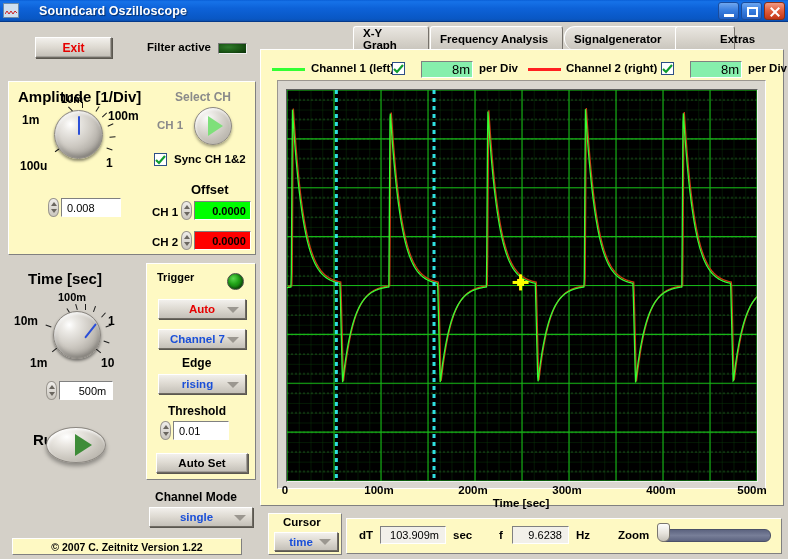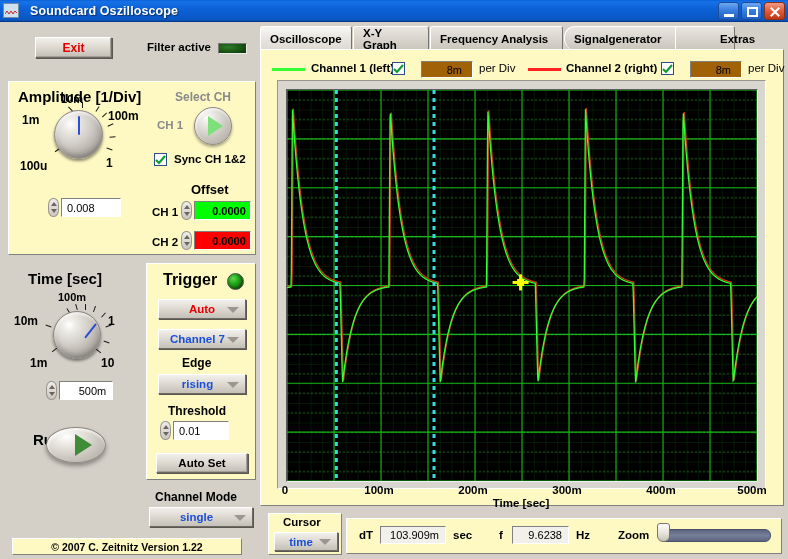--- a/index.html
+++ b/index.html
@@ -12,21 +12,21 @@
 
   
   .titlebar{
     position:absolute; left:0; top:0; width:788px; height:22px;
     background:linear-gradient(180deg,#0a5fd6 0%,#1672e8 8%,#0d62d8 40%,#0957c4 90%,#0b4fae 100%);
     display:flex; align-items:center; border-bottom:1px solid #05398a;
   }
   .tb-icon{ width:16px; height:15px; margin-left:3px; background:#cfe0ef;
     border:1px solid #6d8ca8; position:relative; overflow:hidden; }
   .tb-icon .w{ position:absolute; left:1px; top:6px; width:12px; height:5px; }
-  .tb-title{ color:#fff; font-size:12.5px; font-weight:bold; margin-left:11px;
+  .tb-title{ color:#fff; font-size:12.5px; font-weight:bold; margin-left:20px;
     text-shadow:1px 1px 1px rgba(0,0,0,.5); letter-spacing:.1px; }
   .tb-btns{ position:absolute; right:3px; top:2px; display:flex; gap:2px; }
   .tb-btn{ width:21px; height:18px; border:1px solid #1b4c9b;
     border-radius:3px; position:relative;
     background:linear-gradient(180deg,#6fa7ef 0%,#3a7fe0 45%,#2060c4 100%); }
   .tb-btn.close{ background:linear-gradient(180deg,#f09a86 0%,#e3613f 45%,#c23616 100%);
     border-color:#8c2f14; }
   .tb-btn i{ position:absolute; background:#fff; }
   .tb-min i{ left:5px; top:11px; width:10px; height:3px; }
   .tb-max i{ left:5px; top:4px; width:11px; height:10px; background:none;
@@ -148,26 +148,26 @@
     border-top:1px solid #fff; border-left:1px solid #fff; border-right:1px solid #76726b;
     border-radius:3px 3px 0 0;
   }
   .tab.active{ background:linear-gradient(180deg,#f7f6f3 0%,#e6e3dd 60%,#ddd9d2 100%); }
 
   .tabbody{ position:absolute; left:260px; top:49px; width:524px; height:457px; }
 
   
   .chline{ position:absolute; height:3px; }
   .chtext{ position:absolute; font-size:11.5px; font-weight:bold; color:#000; }
-  .perdiv{ position:absolute; font-size:11.5px; font-weight:normal; color:#000;text-align:right; }
+  .perdiv{ position:absolute; font-size:11.5px; font-weight:bold; color:#000;text-align:right; }
   .divfield{ position:absolute; width:52px; height:17px;
-    background:#a16207; border-top:1px solid #808080; border-left:1px solid #808080;
+    background:#86efac; border-top:1px solid #808080; border-left:1px solid #808080;
     border-right:1px solid #fff; border-bottom:1px solid #fff;
-    font-size:11px; display:flex; align-items:center; justify-content:flex-end;
-    padding-right:10px; }
+    font-size:13px; display:flex; align-items:center; justify-content:flex-end;
+    padding-right:2px; }
 
   
   .plotwrap{ position:absolute; left:277px; top:80px; width:489px; height:409px;
     background:#d9d6cf;
     background-image:radial-gradient(circle,#b7b3ac .6px, transparent .7px);
     background-size:4px 4px;
     border-top:1px solid #9a968f; border-left:1px solid #9a968f;
     border-right:1px solid #fff; border-bottom:1px solid #fff; }
   .plot{ position:absolute; left:8px; top:8px; width:472px; height:393px;
     background:#000; overflow:hidden;
@@ -300,21 +300,21 @@
     <div class="numfield c" style="position:absolute; left:51px; top:118px; width:54px; height:19px;">500m</div>
 
     <div class="hdr" style="left:25px; top:168px; font-size:15px;">Run/Stop</div>
   </div>
 
   <div class="runbtn" style="left:46px; top:427px;">
     <div class="tri"></div>
   </div>
 
   <div class="panel frame box-trig">
-    <div class="hdr" style="left:10px; top:7px; font-size:16px;margin-left:6px;">Trigger</div>
+    <div class="hdr" style="left:10px; top:7px; font-size:11px;">Trigger</div>
     <div class="trig-led" style="left:80px; top:9px;"></div>
 
     <div class="ddown" style="left:11px; top:35px; width:88px; color:#e60000;">
       <span>Auto</span>
       <span class="arw"></span>
     </div>
     <div class="ddown" style="left:11px; top:65px; width:88px; color:#1a4fd8;">
       <span style="margin-right:9px;">Channel 7</span>
       <span class="arw"></span>
     </div>
@@ -331,21 +331,20 @@
 
   <div class="hdr" style="position:absolute; left:155px; top:490px; font-size:12px;">Channel Mode</div>
   <div class="ddown" style="left:149px; top:507px; width:104px; color:#1a4fd8;">
     <span style="margin-right:9px;">single</span>
     <span class="arw"></span>
   </div>
 
   <div class="frame copy">© 2007   C. Zeitnitz Version 1.22</div>
 
   <div class="tabstrip">
-    <div class="tab active" style="left:0px;   width:92px;">Oscilloscope</div>
     <div class="tab" style="left:93px;  width:76px;">X-Y Graph</div>
     <div class="tab" style="left:170px; width:133px;">Frequency Analysis</div>
     <div class="tab" style="left:304px; width:128px;border-radius:11px;">Signalgenerator</div>
     <div class="tab" style="left:415px; width:60px;padding-left:44px;">Extras</div>
   </div>
 
   <div class="frame tabbody"></div>
 
   <div class="chline" style="left:272px; top:68px; width:33px; background:#33ff33;"></div>
   <div class="chtext" style="left:311px; top:62px;">Channel 1 (left)</div>

